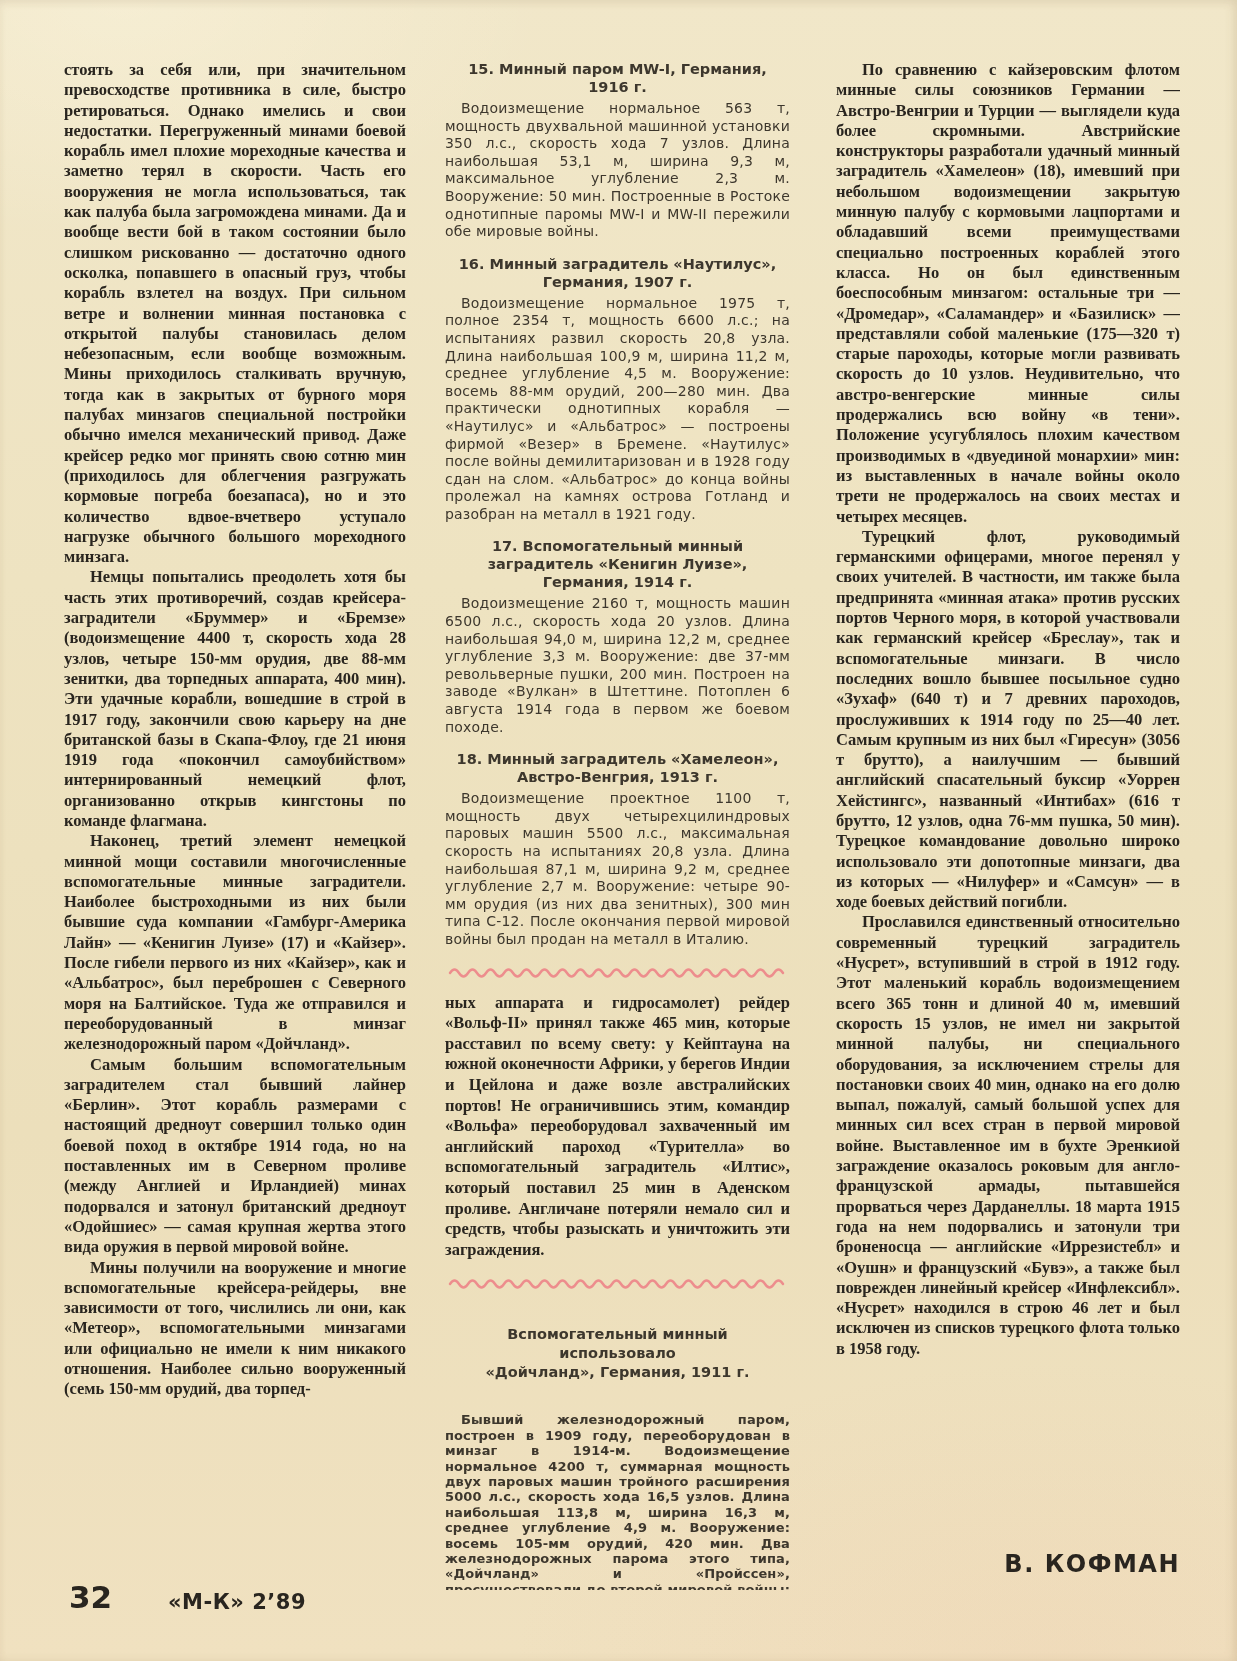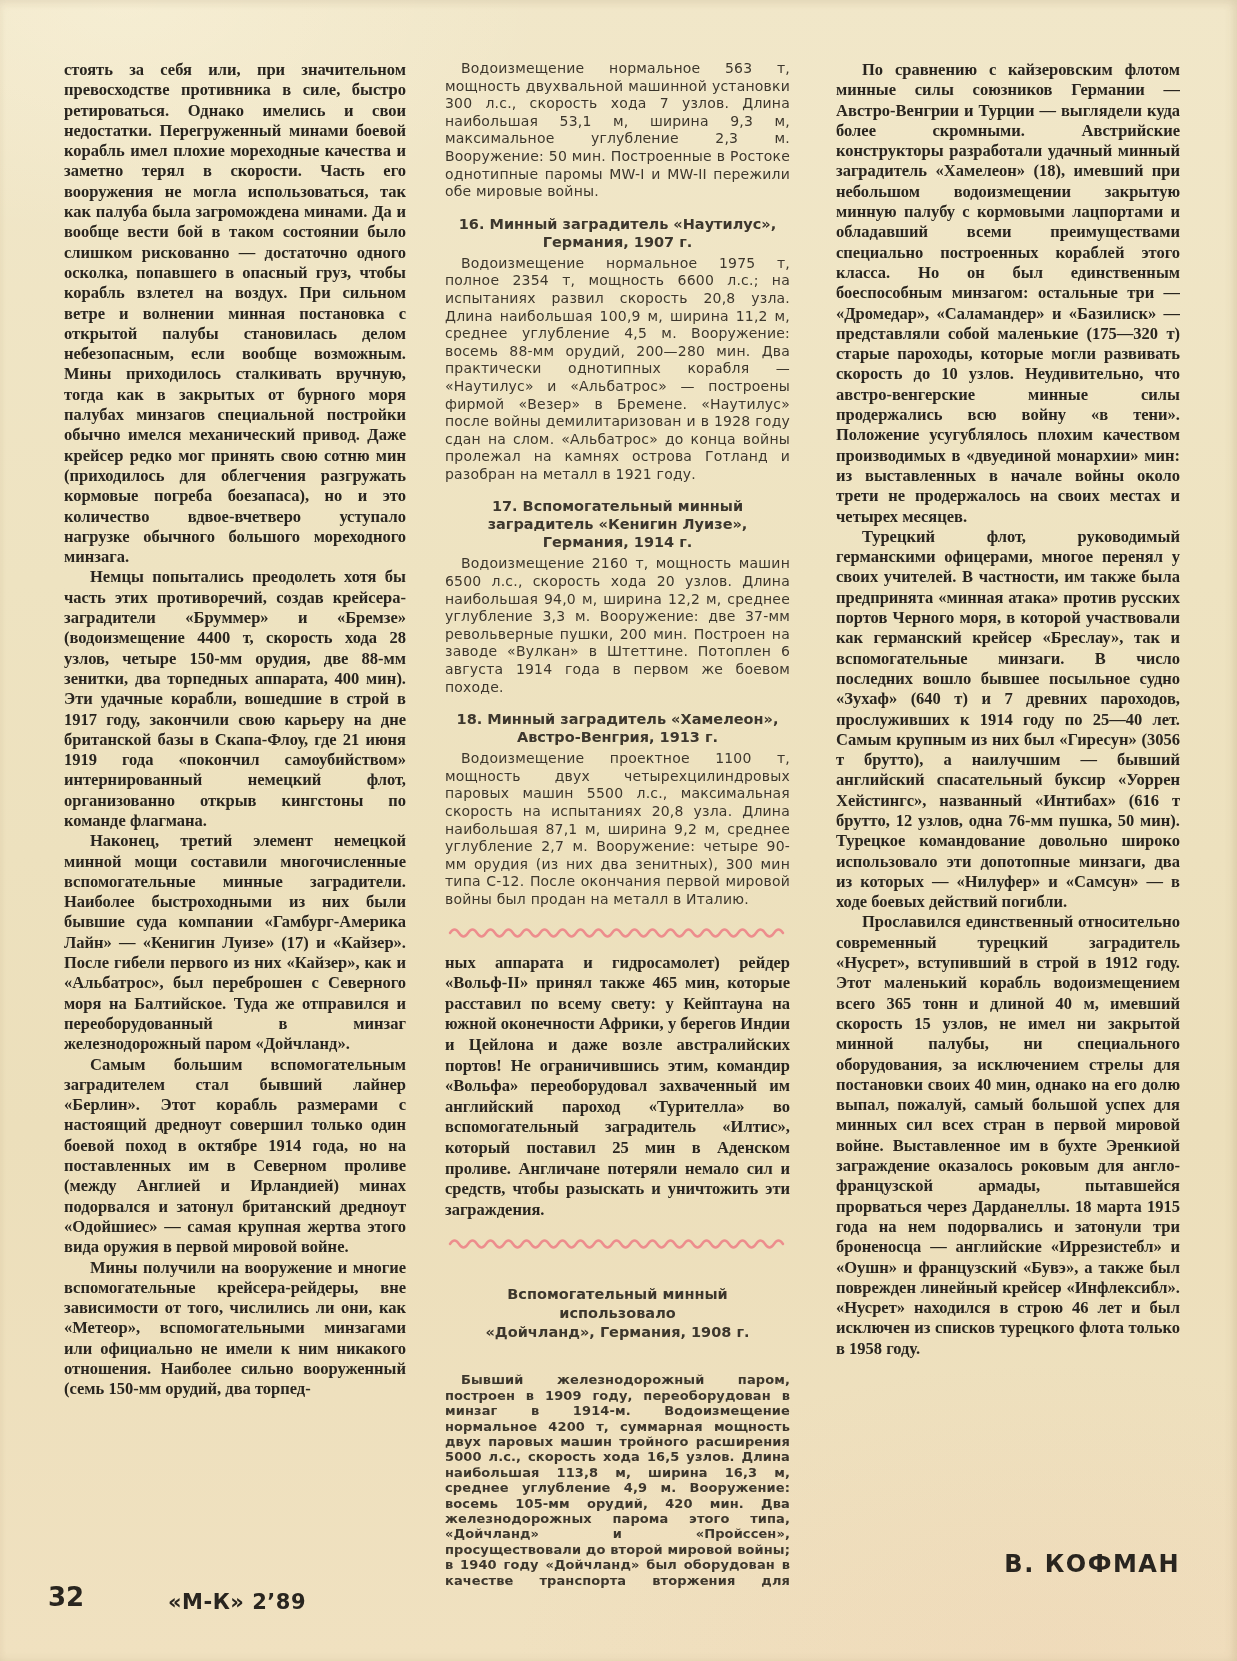--- a/index.html
+++ b/index.html
@@ -84,23 +84,23 @@
     left:836px;top:1550px;width:344px;
     text-align:right;
     font-family:"DejaVu Sans","Liberation Sans",sans-serif;
     font-weight:700;
     font-size:24px;
     letter-spacing:1.5px;
     color:var(--ink,#29251f);
   }
   .footer{position:absolute;left:0;top:1578px;width:430px;color:var(--ink,#29251f);}
   .pagenum{
-    position:absolute;left:48px;top:4px;
+    position:absolute;left:69px;top:4px;
     font-family:"DejaVu Sans","Liberation Sans",sans-serif;
-    font-weight:700;font-size:26px;line-height:31px;
+    font-weight:700;font-size:31px;line-height:31px;
   }
   .issue{
     position:absolute;left:168px;top:14px;
     font-family:"DejaVu Sans","Liberation Sans",sans-serif;
     font-weight:700;font-size:21px;line-height:21px;
     letter-spacing:.5px;
   }
 </style>
 </head>
 <body>
@@ -110,21 +110,22 @@
   <div class="col col-left serif">
     <p class="noindent">стоять за себя или, при значительном превосходстве противника в силе, быстро ретироваться. Однако имелись и свои недостатки. Перегруженный минами боевой корабль имел плохие мореходные качества и заметно терял в скорости. Часть его вооружения не могла использоваться, так как палуба была загромождена минами. Да и вообще вести бой в таком состоянии было слишком рискованно — достаточно одного осколка, попавшего в опасный груз, чтобы корабль взлетел на воздух. При сильном ветре и волнении минная постановка с открытой палубы становилась делом небезопасным, если вообще возможным. Мины приходилось сталкивать вручную, тогда как в закрытых от бурного моря палубах минзагов специальной постройки обычно имелся механический привод. Даже крейсер редко мог принять свою сотню мин (приходилось для облегчения разгружать кормовые погреба боезапаса), но и это количество вдвое-вчетверо уступало нагрузке обычного большого мореходного минзага.</p>
     <p>Немцы попытались преодолеть хотя бы часть этих противоречий, создав крейсера-заградители «Бруммер» и «Бремзе» (водоизмещение 4400 т, скорость хода 28 узлов, четыре 150-мм орудия, две 88-мм зенитки, два торпедных аппарата, 400 мин). Эти удачные корабли, вошедшие в строй в 1917 году, закончили свою карьеру на дне британской базы в Скапа-Флоу, где 21 июня 1919 года «покончил самоубийством» интернированный немецкий флот, организованно открыв кингстоны по команде флагмана.</p>
     <p>Наконец, третий элемент немецкой минной мощи составили многочисленные вспомогательные минные заградители. Наиболее быстроходными из них были бывшие суда компании «Гамбург-Америка Лайн» — «Кенигин Луизе» (17) и «Кайзер». После гибели первого из них «Кайзер», как и «Альбатрос», был переброшен с Северного моря на Балтийское. Туда же отправился и переоборудованный в минзаг железнодорожный паром «Дойчланд».</p>
     <p>Самым большим вспомогательным заградителем стал бывший лайнер «Берлин». Этот корабль размерами с настоящий дредноут совершил только один боевой поход в октябре 1914 года, но на поставленных им в Северном проливе (между Англией и Ирландией) минах подорвался и затонул британский дредноут «Одойшиес» — самая крупная жертва этого вида оружия в первой мировой войне.</p>
     <p>Мины получили на вооружение и многие вспомогательные крейсера-рейдеры, вне зависимости от того, числились ли они, как «Метеор», вспомогательными минзагами или официально не имели к ним никакого отношения. Наиболее сильно вооруженный (семь 150-мм орудий, два торпед-</p>
   </div>
 
   <div class="col col-mid">
     <div class="spec">
-      <p class="spec-body">Водоизмещение нормальное 563 т, мощность двухвальной машинной установки 300 л.с., скорость хода 7 узлов. Длина наибольшая 53,1 м, ширина 9,3 м, максимальное углубление 2,3 м. Вооружение: 50 мин. Построенные в Ростоке однотипные паромы MW-I и MW-II пережили обе мировые войны.</p>
+      <div class="spec-title">15. Минный паром MW-I, Германия, 1916 г.</div>
+      <p class="spec-body">Водоизмещение нормальное 563 т, мощность двухвальной машинной установки 350 л.с., скорость хода 7 узлов. Длина наибольшая 53,1 м, ширина 9,3 м, максимальное углубление 2,3 м. Вооружение: 50 мин. Построенные в Ростоке однотипные паромы MW-I и MW-II пережили обе мировые войны.</p>
     </div>
     <div class="spec">
       <div class="spec-title">16. Минный заградитель «Наутилус», Германия, 1907 г.</div>
       <p class="spec-body">Водоизмещение нормальное 1975 т, полное 2354 т, мощность 6600 л.с.; на испытаниях развил скорость 20,8 узла. Длина наибольшая 100,9 м, ширина 11,2 м, среднее углубление 4,5 м. Вооружение: восемь 88-мм орудий, 200—280 мин. Два практически однотипных корабля — «Наутилус» и «Альбатрос» — построены фирмой «Везер» в Бремене. «Наутилус» после войны демилитаризован и в 1928 году сдан на слом. «Альбатрос» до конца войны пролежал на камнях острова Готланд и разобран на металл в 1921 году.</p>
     </div>
     <div class="spec">
       <div class="spec-title">17. Вспомогательный минный заградитель «Кенигин Луизе», Германия, 1914 г.</div>
       <p class="spec-body">Водоизмещение 2160 т, мощность машин 6500 л.с., скорость хода 20 узлов. Длина наибольшая 94,0 м, ширина 12,2 м, среднее углубление 3,3 м. Вооружение: две 37-мм револьверные пушки, 200 мин. Построен на заводе «Вулкан» в Штеттине. Потоплен 6 августа 1914 года в первом же боевом походе.</p>
     </div>
     <div class="spec">
@@ -139,21 +140,21 @@
     <div class="cont">
       <p>ных аппарата и гидросамолет) рейдер «Вольф-II» принял также 465 мин, которые расставил по всему свету: у Кейптауна на южной оконечности Африки, у берегов Индии и Цейлона и даже возле австралийских портов! Не ограничившись этим, командир «Вольфа» переоборудовал захваченный им английский пароход «Турителла» во вспомогательный заградитель «Илтис», который поставил 25 мин в Аденском проливе. Англичане потеряли немало сил и средств, чтобы разыскать и уничтожить эти заграждения.</p>
     </div>
 
     <svg class="wavy" width="340" height="12" viewBox="0 0 340 12">
       <path fill="none" stroke-width="2.4" stroke-linecap="round" d="M2 7 q4.5 -7 9 0 t9 0 t9 0 t9 0 t9 0 t9 0 t9 0 t9 0 t9 0 t9 0 t9 0 t9 0 t9 0 t9 0 t9 0 t9 0 t9 0 t9 0 t9 0 t9 0 t9 0 t9 0 t9 0 t9 0 t9 0 t9 0 t9 0 t9 0 t9 0 t9 0 t9 0 t9 0 t9 0 t9 0 t9 0 t9 0 t9 0" stroke="#ed8d8d"></path>
     </svg>
 
     <div class="caption">
       <div>Вспомогательный минный использовало</div>
-      <div>«Дойчланд», Германия, 1908 г.</div>
+      <div>«Дойчланд», Германия, 1911 г.</div>
     </div>
 
     <p class="deutschland">Бывший железнодорожный паром, построен в 1909 году, переоборудован в минзаг в 1914-м. Водоизмещение нормальное 4200 т, суммарная мощность двух паровых машин тройного расширения 5000 л.с., скорость хода 16,5 узлов. Длина наибольшая 113,8 м, ширина 16,3 м, среднее углубление 4,9 м. Вооружение: восемь 105-мм орудий, 420 мин. Два железнодорожных парома этого типа, «Дойчланд» и «Пройссен», просуществовали до второй мировой войны; в 1940 году «Дойчланд» был оборудован в качестве транспорта вторжения для операции «Зеелеве» (планировавшийся десант в Англию) и переименован в «Штральзунд». После войны оба были перестроены в грузопассажирские теплоходы и долгое время служили в составе советского Дальневосточного морского пароходства под названиями «Анива» и «Крильон».</p>
   </div>
 
   <div class="col col-right serif">
     <p>По сравнению с кайзеровским флотом минные силы союзников Германии — Австро-Венгрии и Турции — выглядели куда более скромными. Австрийские конструкторы разработали удачный минный заградитель «Хамелеон» (18), имевший при небольшом водоизмещении закрытую минную палубу с кормовыми лацпортами и обладавший всеми преимуществами специально построенных кораблей этого класса. Но он был единственным боеспособным минзагом: остальные три — «Дромедар», «Саламандер» и «Базилиск» — представляли собой маленькие (175—320 т) старые пароходы, которые могли развивать скорость до 10 узлов. Неудивительно, что австро-венгерские минные силы продержались всю войну «в тени». Положение усугублялось плохим качеством производимых в «двуединой монархии» мин: из выставленных в начале войны около трети не продержалось на своих местах и четырех месяцев.</p>
     <p>Турецкий флот, руководимый германскими офицерами, многое перенял у своих учителей. В частности, им также была предпринята «минная атака» против русских портов Черного моря, в которой участвовали как германский крейсер «Бреслау», так и вспомогательные минзаги. В число последних вошло бывшее посыльное судно «Зухаф» (640 т) и 7 древних пароходов, прослуживших к 1914 году по 25—40 лет. Самым крупным из них был «Гиресун» (3056 т брутто), а наилучшим — бывший английский спасательный буксир «Уоррен Хейстингс», названный «Интибах» (616 т брутто, 12 узлов, одна 76-мм пушка, 50 мин). Турецкое командование довольно широко использовало эти допотопные минзаги, два из которых — «Нилуфер» и «Самсун» — в ходе боевых действий погибли.</p>
     <p>Прославился единственный относительно современный турецкий заградитель «Нусрет», вступивший в строй в 1912 году. Этот маленький корабль водоизмещением всего 365 тонн и длиной 40 м, имевший скорость 15 узлов, не имел ни закрытой минной палубы, ни специального оборудования, за исключением стрелы для постановки своих 40 мин, однако на его долю выпал, пожалуй, самый большой успех для минных сил всех стран в первой мировой войне. Выставленное им в бухте Эренкиой заграждение оказалось роковым для англо-французской армады, пытавшейся прорваться через Дарданеллы. 18 марта 1915 года на нем подорвались и затонули три броненосца — английские «Иррезистебл» и «Оушн» и французский «Бувэ», а также был поврежден линейный крейсер «Инфлексибл». «Нусрет» находился в строю 46 лет и был исключен из списков турецкого флота только в 1958 году.</p>
   </div>

